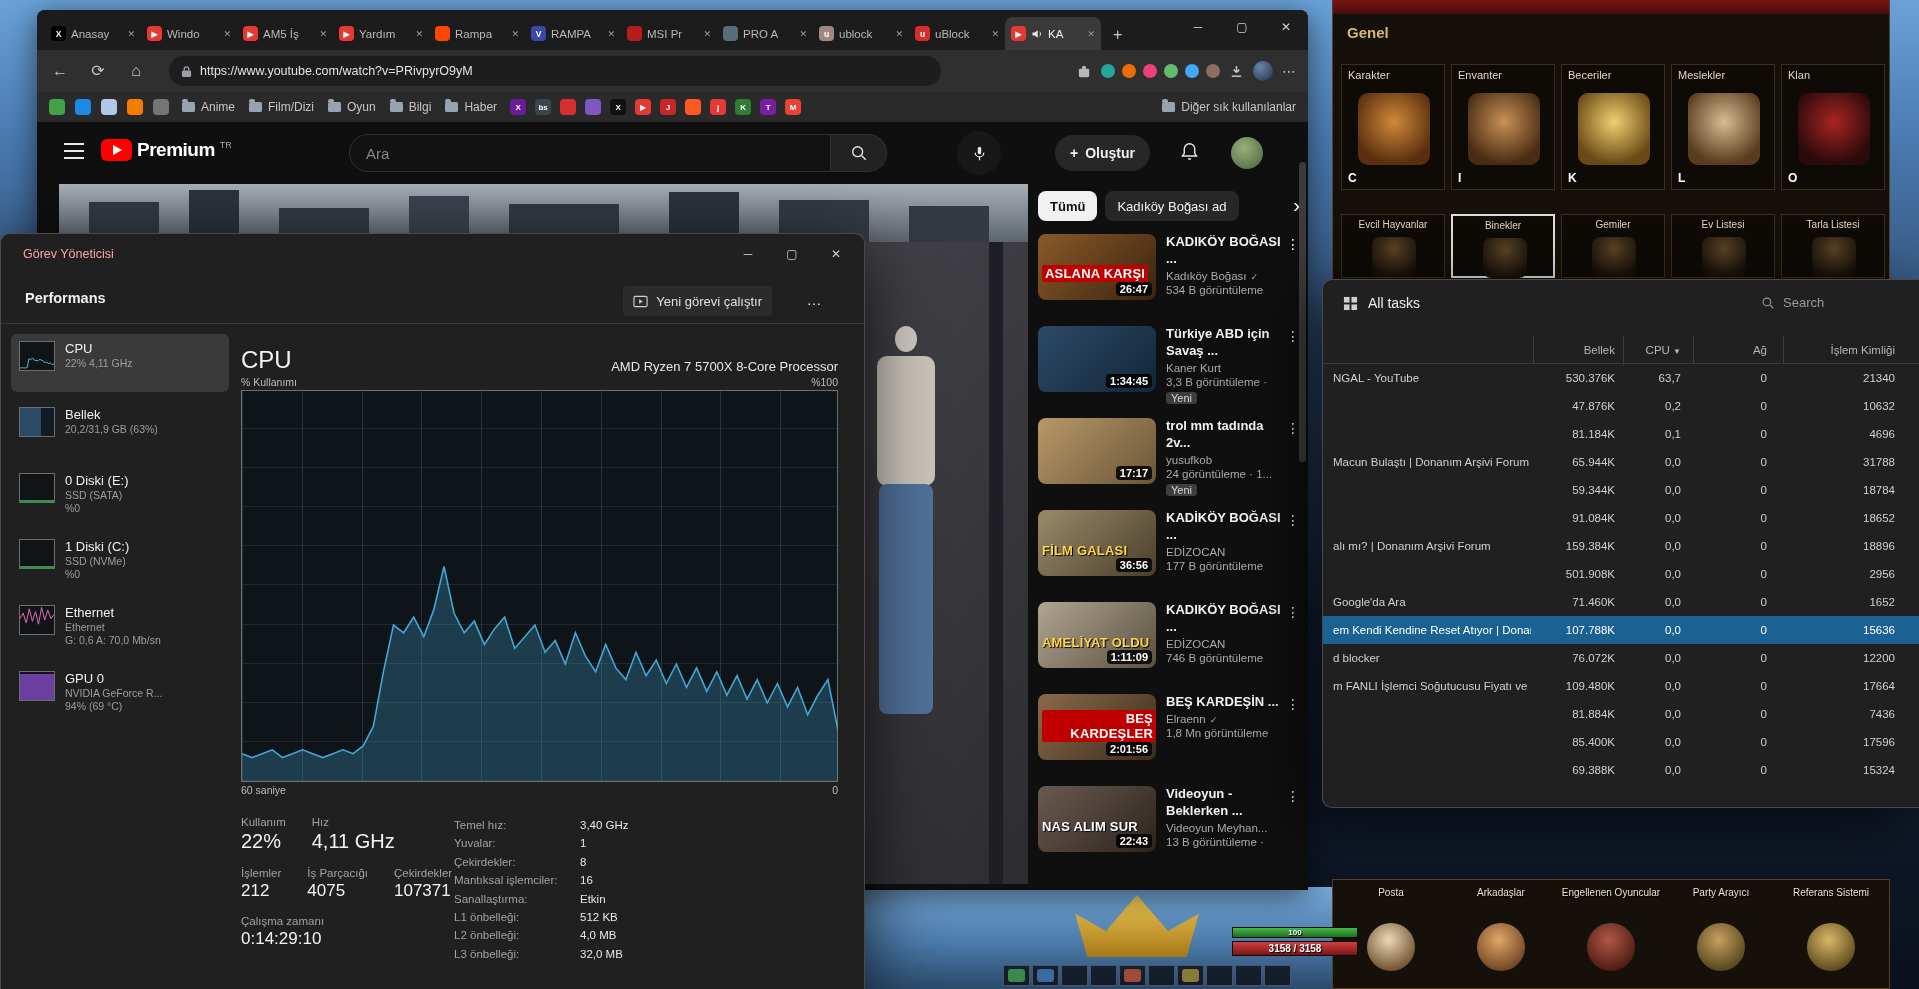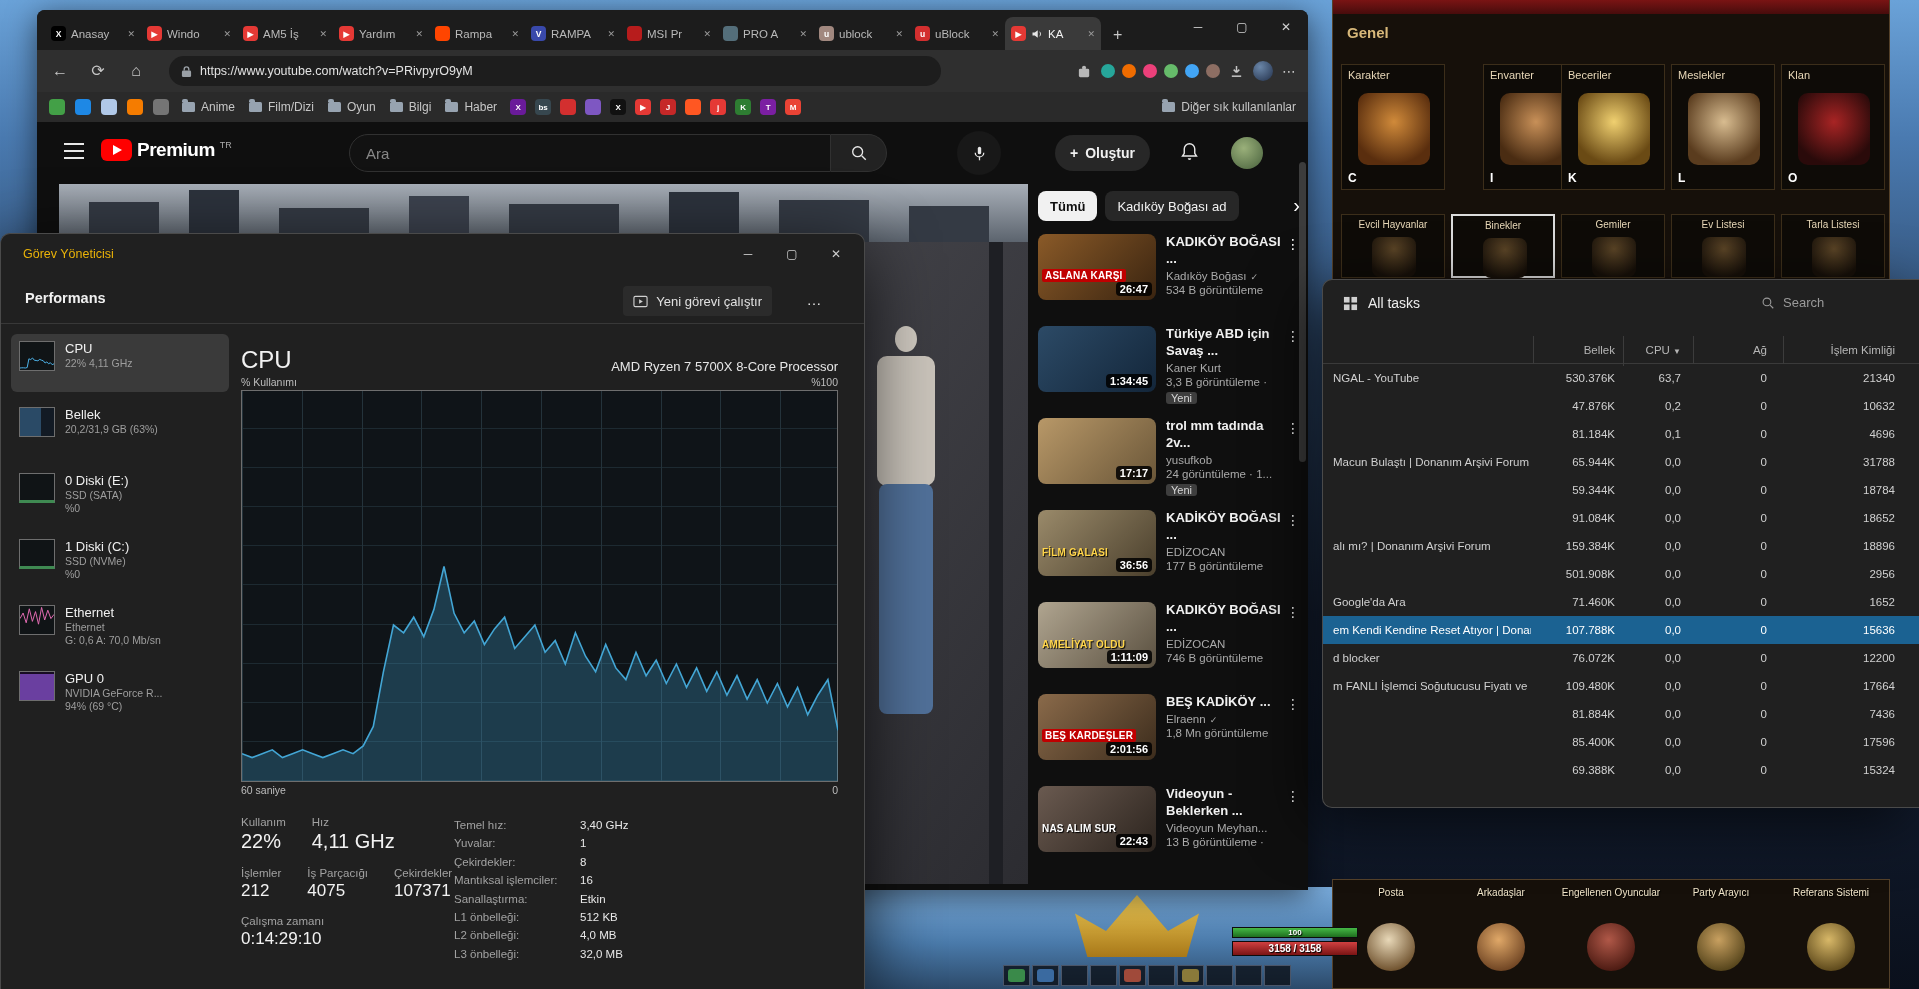--- a/index.html
+++ b/index.html
@@ -86,37 +86,37 @@
   #chips { display:flex; gap:8px; height:32px; margin-bottom:12px; align-items:center; position:relative; }
   .chip { height:30px; padding:0 12px; border-radius:8px; font-size:13px; display:flex; align-items:center;
     white-space:nowrap; overflow:hidden; }
   .chip.sel { background:#f1f1f1; color:#0f0f0f; font-weight:bold; }
   .chip.dim { background:#272727; color:#f1f1f1; max-width:150px; }
   #chip-chevron { position:absolute; right:0; top:4px; color:#fff; font-size:20px; }
   .sg-item { position:relative; height:86px; margin-bottom:6px; }
   .sg-thumb { position:absolute; left:0; top:0; width:118px; height:66px; border-radius:8px; overflow:hidden; }
   .sg-dur { position:absolute; right:4px; bottom:4px; background:rgba(0,0,0,.85); color:#fff; font-size:11px;
     font-weight:bold; padding:1px 4px; border-radius:4px; }
-  .sg-overlay { position:absolute; left:4px; bottom:18px; font-size:10px; font-weight:bold; letter-spacing:.2px;text-align:right; }
+  .sg-overlay { position:absolute; left:4px; bottom:18px; font-size:13px; font-weight:bold; letter-spacing:.2px;text-align:right; }
   .sg-overlay.red { background:#c00000; color:#fff; padding:1px 3px; border-radius:2px; }
   .sg-overlay.yellow { color:#ffd54a; text-shadow:1px 1px 1px #000; }
   .sg-overlay.plain { color:#fff; text-shadow:1px 1px 1px #000; }
   .sg-meta { margin-left:128px; padding-right:16px; }
   .sg-title { font-size:13px; font-weight:bold; color:#f1f1f1; line-height:1.3; max-height:34px; overflow:hidden; }
   .sg-channel, .sg-views { font-size:11.5px; color:#aaa; margin-top:2px; white-space:nowrap; overflow:hidden; }
   .sg-verified { margin-left:4px; font-size:9px; }
   .sg-new { display:inline-block; background:#3e3e3e; color:#d7d7d7; font-size:11px; padding:0 5px;
     border-radius:3px; margin-top:3px; }
   .sg-kebab { position:absolute; right:0; top:2px; color:#fff; font-size:14px; }
   #yt-scrollbar { position:absolute; right:2px; top:40px; width:7px; height:300px; background:#3c3c3c; border-radius:4px; }
 
   
   #tm { position:absolute; left:0; top:233px; width:865px; height:756px; z-index:30; background:#202020;
     border:1px solid #4a4a4a; border-bottom:none; border-radius:10px 10px 0 0; box-shadow:0 18px 70px rgba(0,0,0,.75); }
-  #tm-title { position:absolute; left:22px; top:13px; font-size:12.5px; color:#eab308;text-align:right; }
+  #tm-title { position:absolute; left:22px; top:13px; font-size:12.5px; color:#fca5a5;text-align:right; }
   #tm-ctrls { position:absolute; right:6px; top:4px; display:flex; }
   .tm-ctrl { width:44px; height:32px; line-height:32px; text-align:center; color:#cfcfcf; font-size:12px; }
   #tm-toolbar { position:absolute; left:0; top:42px; right:0; height:48px; border-bottom:1px solid #383838; }
   #tm-page-title { position:absolute; left:24px; top:14px; font-size:14.5px; font-weight:bold; color:#f0f0f0; }
   #tm-runtask { position:absolute; right:92px; top:10px; height:30px; display:flex; align-items:center; gap:8px;
     color:#e0e0e0; font-size:13px; padding:0 10px; border-radius:4px; background:#2b2b2b; }
   #tm-more { position:absolute; right:34px; top:10px; width:32px; height:30px; line-height:28px; text-align:center;
     color:#e0e0e0; font-size:15px; border-radius:4px; }
   #tm-side { position:absolute; left:10px; top:100px; width:218px; }
   .tms-item { display:flex; gap:10px; padding:7px 8px; border-radius:6px; margin-bottom:8px; height:58px; }
@@ -551,21 +551,21 @@
 
     </div>
     <div class="sg-kebab">⋮</div>
   </div>
             <div class="sg-item">
     <div class="sg-thumb" style="background: linear-gradient(135deg, rgb(138, 106, 74), rgb(60, 44, 28));">
       <span class="sg-overlay red">BEŞ KARDEŞLER</span>
       <span class="sg-dur">2:01:56</span>
     </div>
     <div class="sg-meta">
-      <div class="sg-title">BEŞ KADİKÖY ...</div>
+      <div class="sg-title">BEŞ KARDEŞİN ...</div>
       <div class="sg-channel"><span>Elraenn</span><span class="sg-verified">✓</span></div>
       <div class="sg-views">1,8 Mn görüntüleme</div>
 
     </div>
     <div class="sg-kebab">⋮</div>
   </div>
             <div class="sg-item">
     <div class="sg-thumb" style="background: linear-gradient(135deg, rgb(106, 90, 80), rgb(44, 36, 30));">
       <span class="sg-overlay plain">NAS ALIM SUR</span>
       <span class="sg-dur">22:43</span>
@@ -743,21 +743,21 @@
 
   <div id="game-top">
     <div id="game-top-strip"></div>
     <div id="game-genel">Genel</div>
     <div id="game-grid1">
         <div class="gc" style="left: 0px;">
     <div class="gc-label">Karakter</div>
     <div class="gc-art"></div>
     <div class="gc-key">C</div>
   </div>
-        <div class="gc" style="left: 110px; margin-left: 32px;">
+        <div class="gc" style="left: 110px;">
     <div class="gc-label">Envanter</div>
     <div class="gc-art"></div>
     <div class="gc-key">I</div>
   </div>
         <div class="gc" style="left: 220px;">
     <div class="gc-label">Beceriler</div>
     <div class="gc-art"></div>
     <div class="gc-key">K</div>
   </div>
         <div class="gc" style="left: 330px;">

